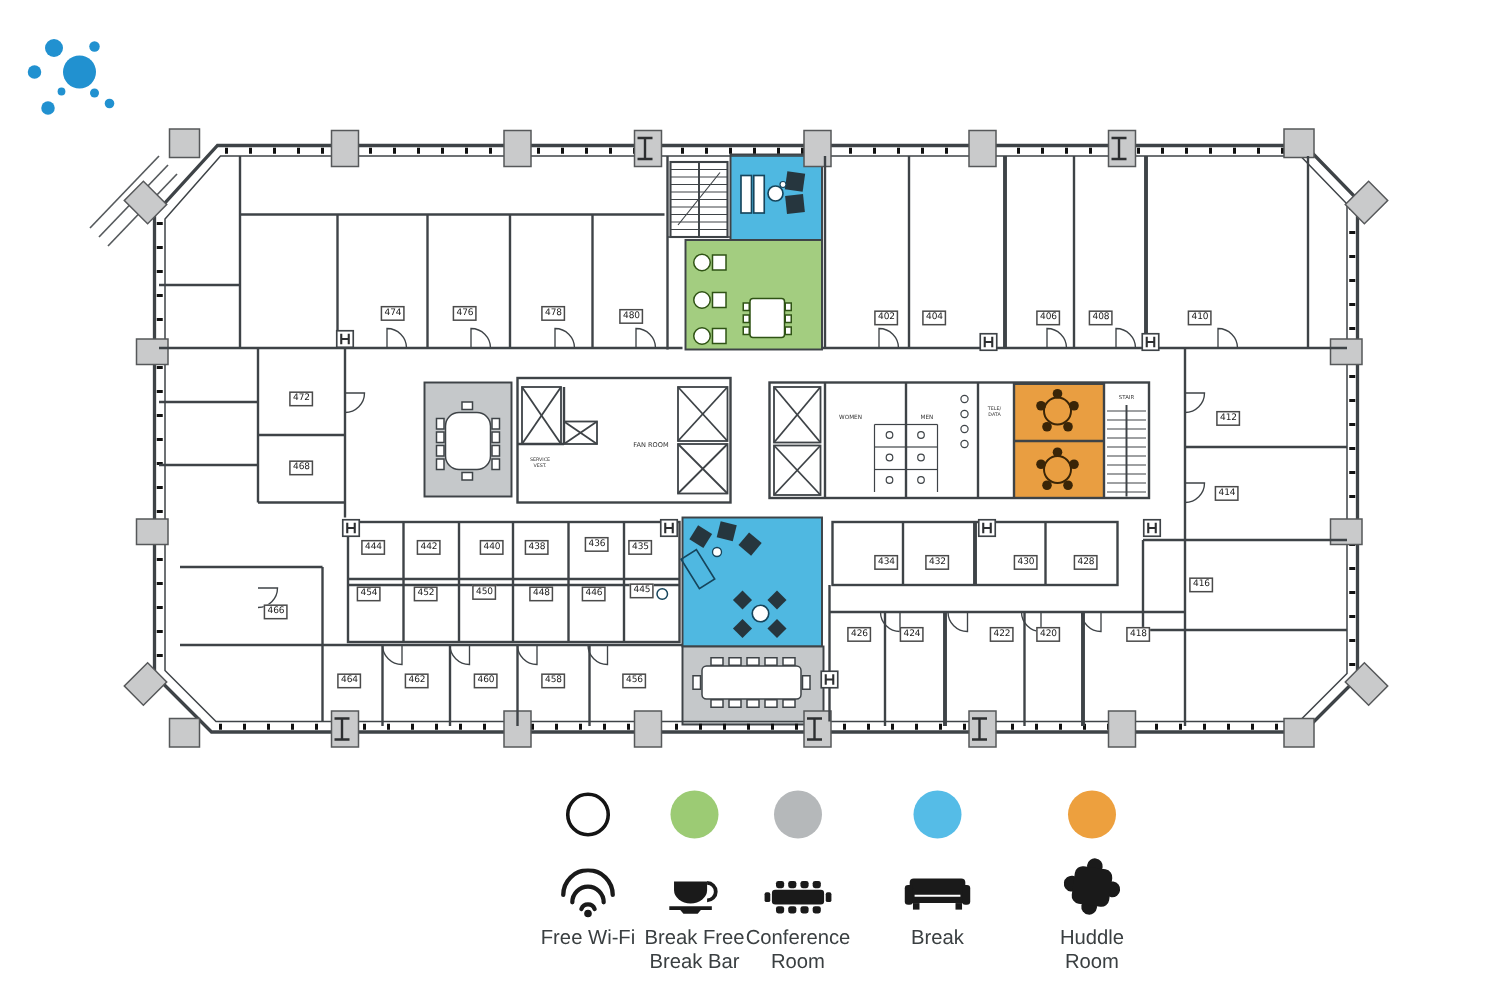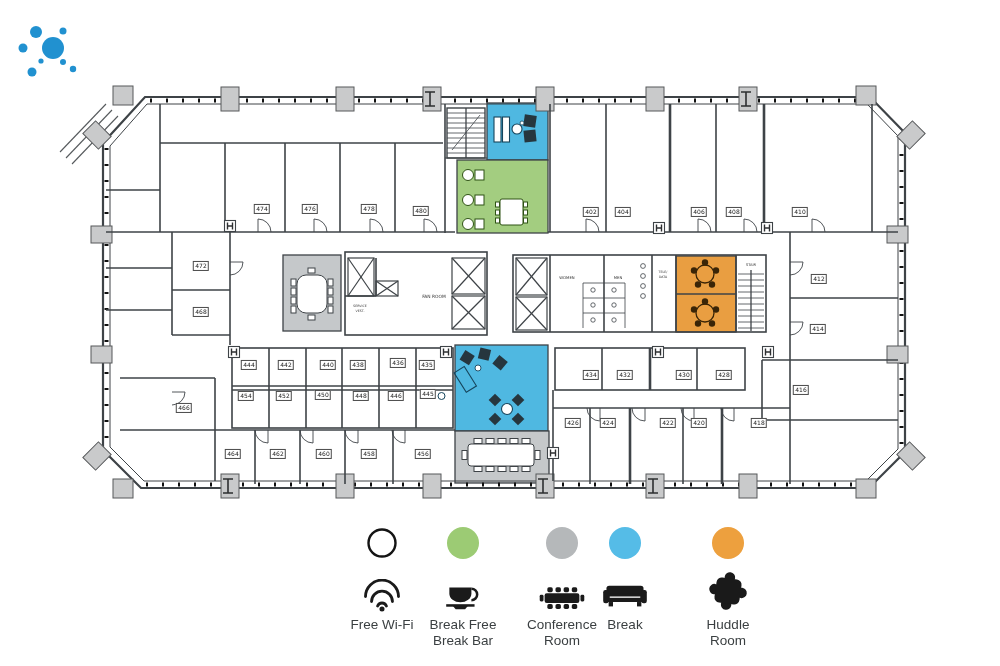--- a/index.html
+++ b/index.html
@@ -431,21 +431,21 @@
   <div class="rl" style="left:759px;top:423px">418</div>
   <div class="rl" style="left:233px;top:454px">464</div>
   <div class="rl" style="left:278px;top:454px">462</div>
   <div class="rl" style="left:324px;top:454px">460</div>
   <div class="rl" style="left:369px;top:454px">458</div>
   <div class="rl" style="left:423px;top:454px">456</div>
 </div>
 
 <div>
 
-  <div class="lg-col" style="left:317px">
+  <div class="lg-col" style="left:327px">
     <div class="lg-circle-wrap">
       <svg width="36" height="36" class="lg-circle-white">
         <circle cx="18" cy="18" r="13.5" fill="#FFFFFF"></circle>
       </svg>
     </div>
     <div class="lg-icon-wrap">
       <svg width="40" height="33" viewBox="0 0 36 30">
         <g fill="none" stroke="#1a1a1a" stroke-width="2.6" stroke-linecap="round">
           <path d="M3 16 A15 15 0 0 1 33 16"></path>
           <path d="M8.5 20.5 A9.5 9.5 0 0 1 27.5 20.5"></path>
@@ -473,21 +473,21 @@
         <path d="M4 24 H31" stroke="#1a1a1a" stroke-width="2.4"></path>
         <path d="M10 24 L13 27.5 H22 L25 24 Z" fill="#1a1a1a"></path>
       </svg>
     </div>
     <div class="lg-label">
       <div>Break Free</div>
       <div>Break Bar</div>
     </div>
   </div>
 
-  <div class="lg-col" style="left:497px">
+  <div class="lg-col" style="left:467px">
     <div class="lg-circle-wrap">
       <svg width="36" height="36">
         <circle cx="18" cy="18" r="16" fill="#B5B8BA"></circle>
       </svg>
     </div>
     <div class="lg-icon-wrap">
       <svg width="50" height="31" viewBox="0 0 46 28" fill="#1a1a1a">
         <rect x="7" y="11" width="32" height="9" rx="2"></rect>
         <rect x="9.5" y="5.5" width="5" height="4.5" rx="1.5"></rect>
             <rect x="17" y="5.5" width="5" height="4.5" rx="1.5"></rect>

